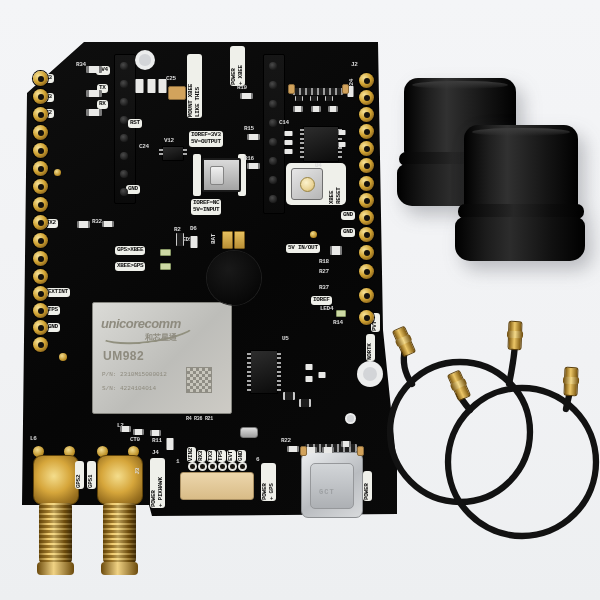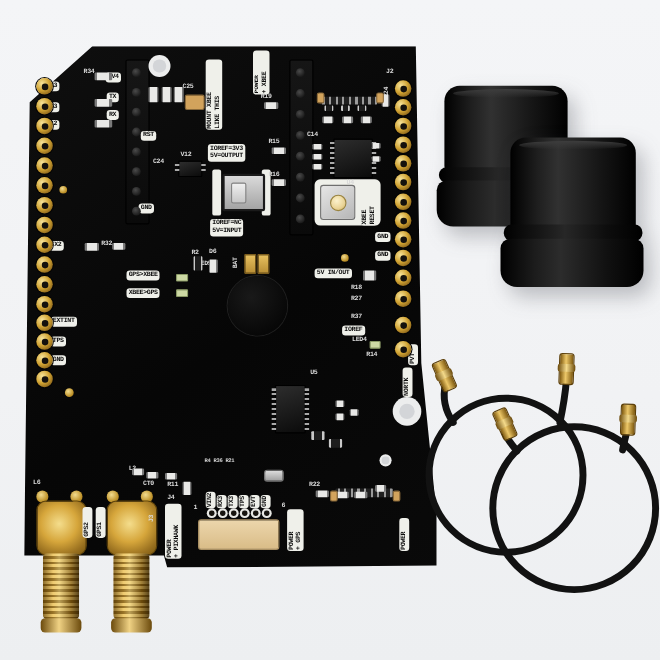--- a/index.html
+++ b/index.html
@@ -109,24 +109,37 @@
 
 <div class="scene">
 
   <div class="abs" id="board-base"></div>
 
   <div class="abs" id="board">
 
     <div class="pinrow" style="left:291px;top:88px;width:52px;height:7px"></div>
 
     <div class="pinrow" style="left:305px;top:444px;width:52px;height:8px"></div>
+    <div class="usb" style="left:301px;top:452px;width:60px;height:64px">
+      <div class="usbInner" style="left:8px;top:10px;width:42px;height:44px"></div>
+      <div class="usbTxt" style="left:17px;top:36px">GCT</div>
+    </div>
 
     <div class="hdr" style="left:114px;top:54px;width:20px;height:148px"></div>
     <div class="hdr" style="left:263px;top:54px;width:20px;height:158px"></div>
 
+    <div class="module" style="left:92px;top:302px;width:138px;height:110px">
+      <div class="swoosh" style="left:4px;top:12px;width:96px;height:24px"></div>
+      <div class="mtxt" style="left:8px;top:14px;font:italic 700 13px/1 'Liberation Sans',sans-serif;letter-spacing:-.5px">unicorecomm</div>
+      <div class="mtxt" style="left:52px;top:31px;font:700 8px/1 'Liberation Sans',sans-serif">和芯星通</div>
+      <div class="mtxt" style="left:10px;top:47px;font:700 12px/1 'Liberation Sans',sans-serif;letter-spacing:.5px">UM982</div>
+      <div class="mtxt" style="left:9px;top:69px;font:400 6px/1 'Liberation Mono',monospace">P/N: 2310M15000012</div>
+      <div class="mtxt" style="left:9px;top:83px;font:400 6px/1 'Liberation Mono',monospace">S/N: 4224104014</div>
+      <div class="qr" style="left:93px;top:64px;width:24px;height:24px"></div>
+    </div>
 
     <div class="chip" style="left:303px;top:126px;width:34px;height:34px"></div>
     <div class="chip" style="left:162px;top:146px;width:20px;height:13px"></div>
     <div class="chip" style="left:250px;top:350px;width:26px;height:42px"></div>
 
     <div class="circle-dark" style="left:207px;top:251px;width:54px;height:54px"></div>
 
     <div class="swTab" style="left:193px;top:154px;width:8px;height:42px"></div>
     <div class="swTab" style="left:238px;top:154px;width:8px;height:42px"></div>
     <div class="swBody" style="left:202px;top:158px;width:35px;height:30px">

